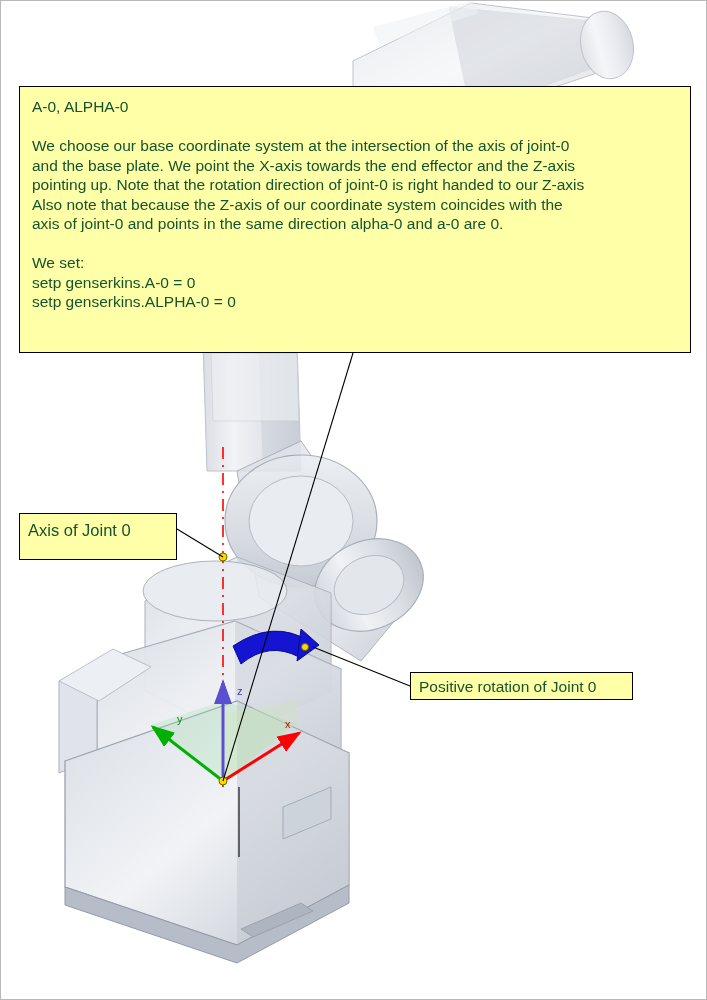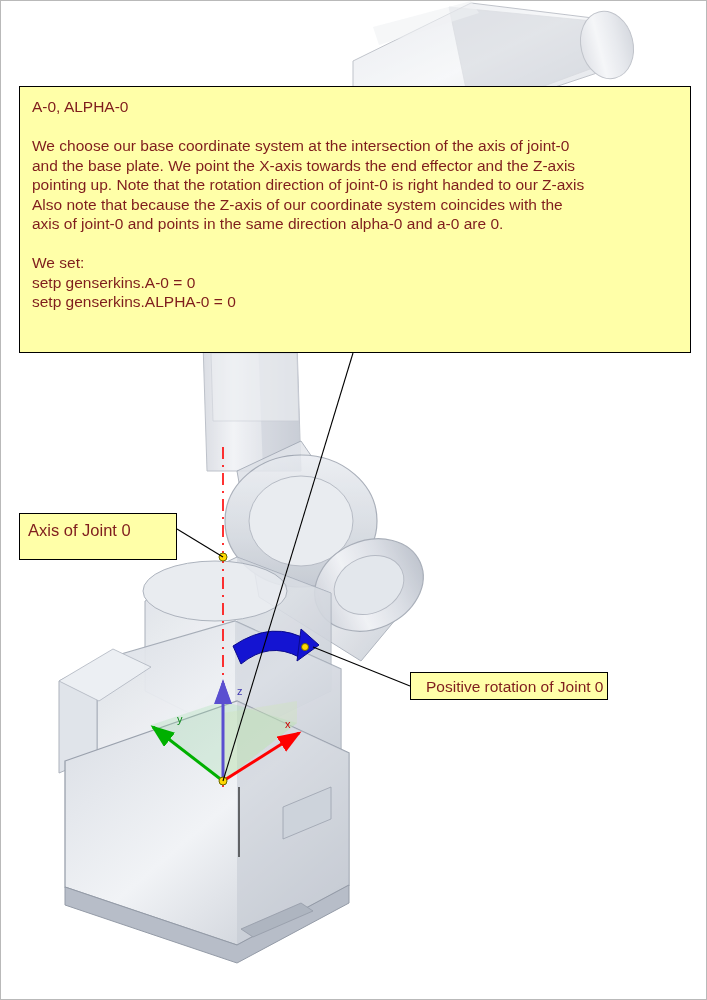--- a/index.html
+++ b/index.html
@@ -24,21 +24,21 @@
     left: 0;
     top: 0;
     width: 707px;
     height: 1000px;
   }
   .callout {
     position: absolute;
     background: #ffffa8;
     border: 1px solid #000000;
     box-sizing: border-box;
-    color: #7f1d1d;
+    color: #14532d;
   }
   #main-note {
     left: 18px;
     top: 85px;
     width: 672px;
     height: 267px;
     padding: 10px 12px;
     font-size: 15.5px;
     line-height: 19.5px;
     white-space: pre-wrap;
@@ -49,25 +49,25 @@
     width: 158px;
     height: 47px;
     font-size: 16.5px;
     line-height: 33px;
     padding-left: 8px;
     box-sizing: border-box;
   }
   #rotation-label {
     left: 409px;
     top: 671px;
-    width: 198px;
+    width: 223px;
     height: 28px;
     font-size: 15.5px;
     line-height: 28px;
-    padding-left: 15px;
+    padding-left: 8px;
     box-sizing: border-box;
   }
 </style>
 </head>
 <body>
 
 <div id="page">
 
   <svg class="robot-stage" viewBox="0 0 707 1000" xmlns="http://www.w3.org/2000/svg">
     <defs>

